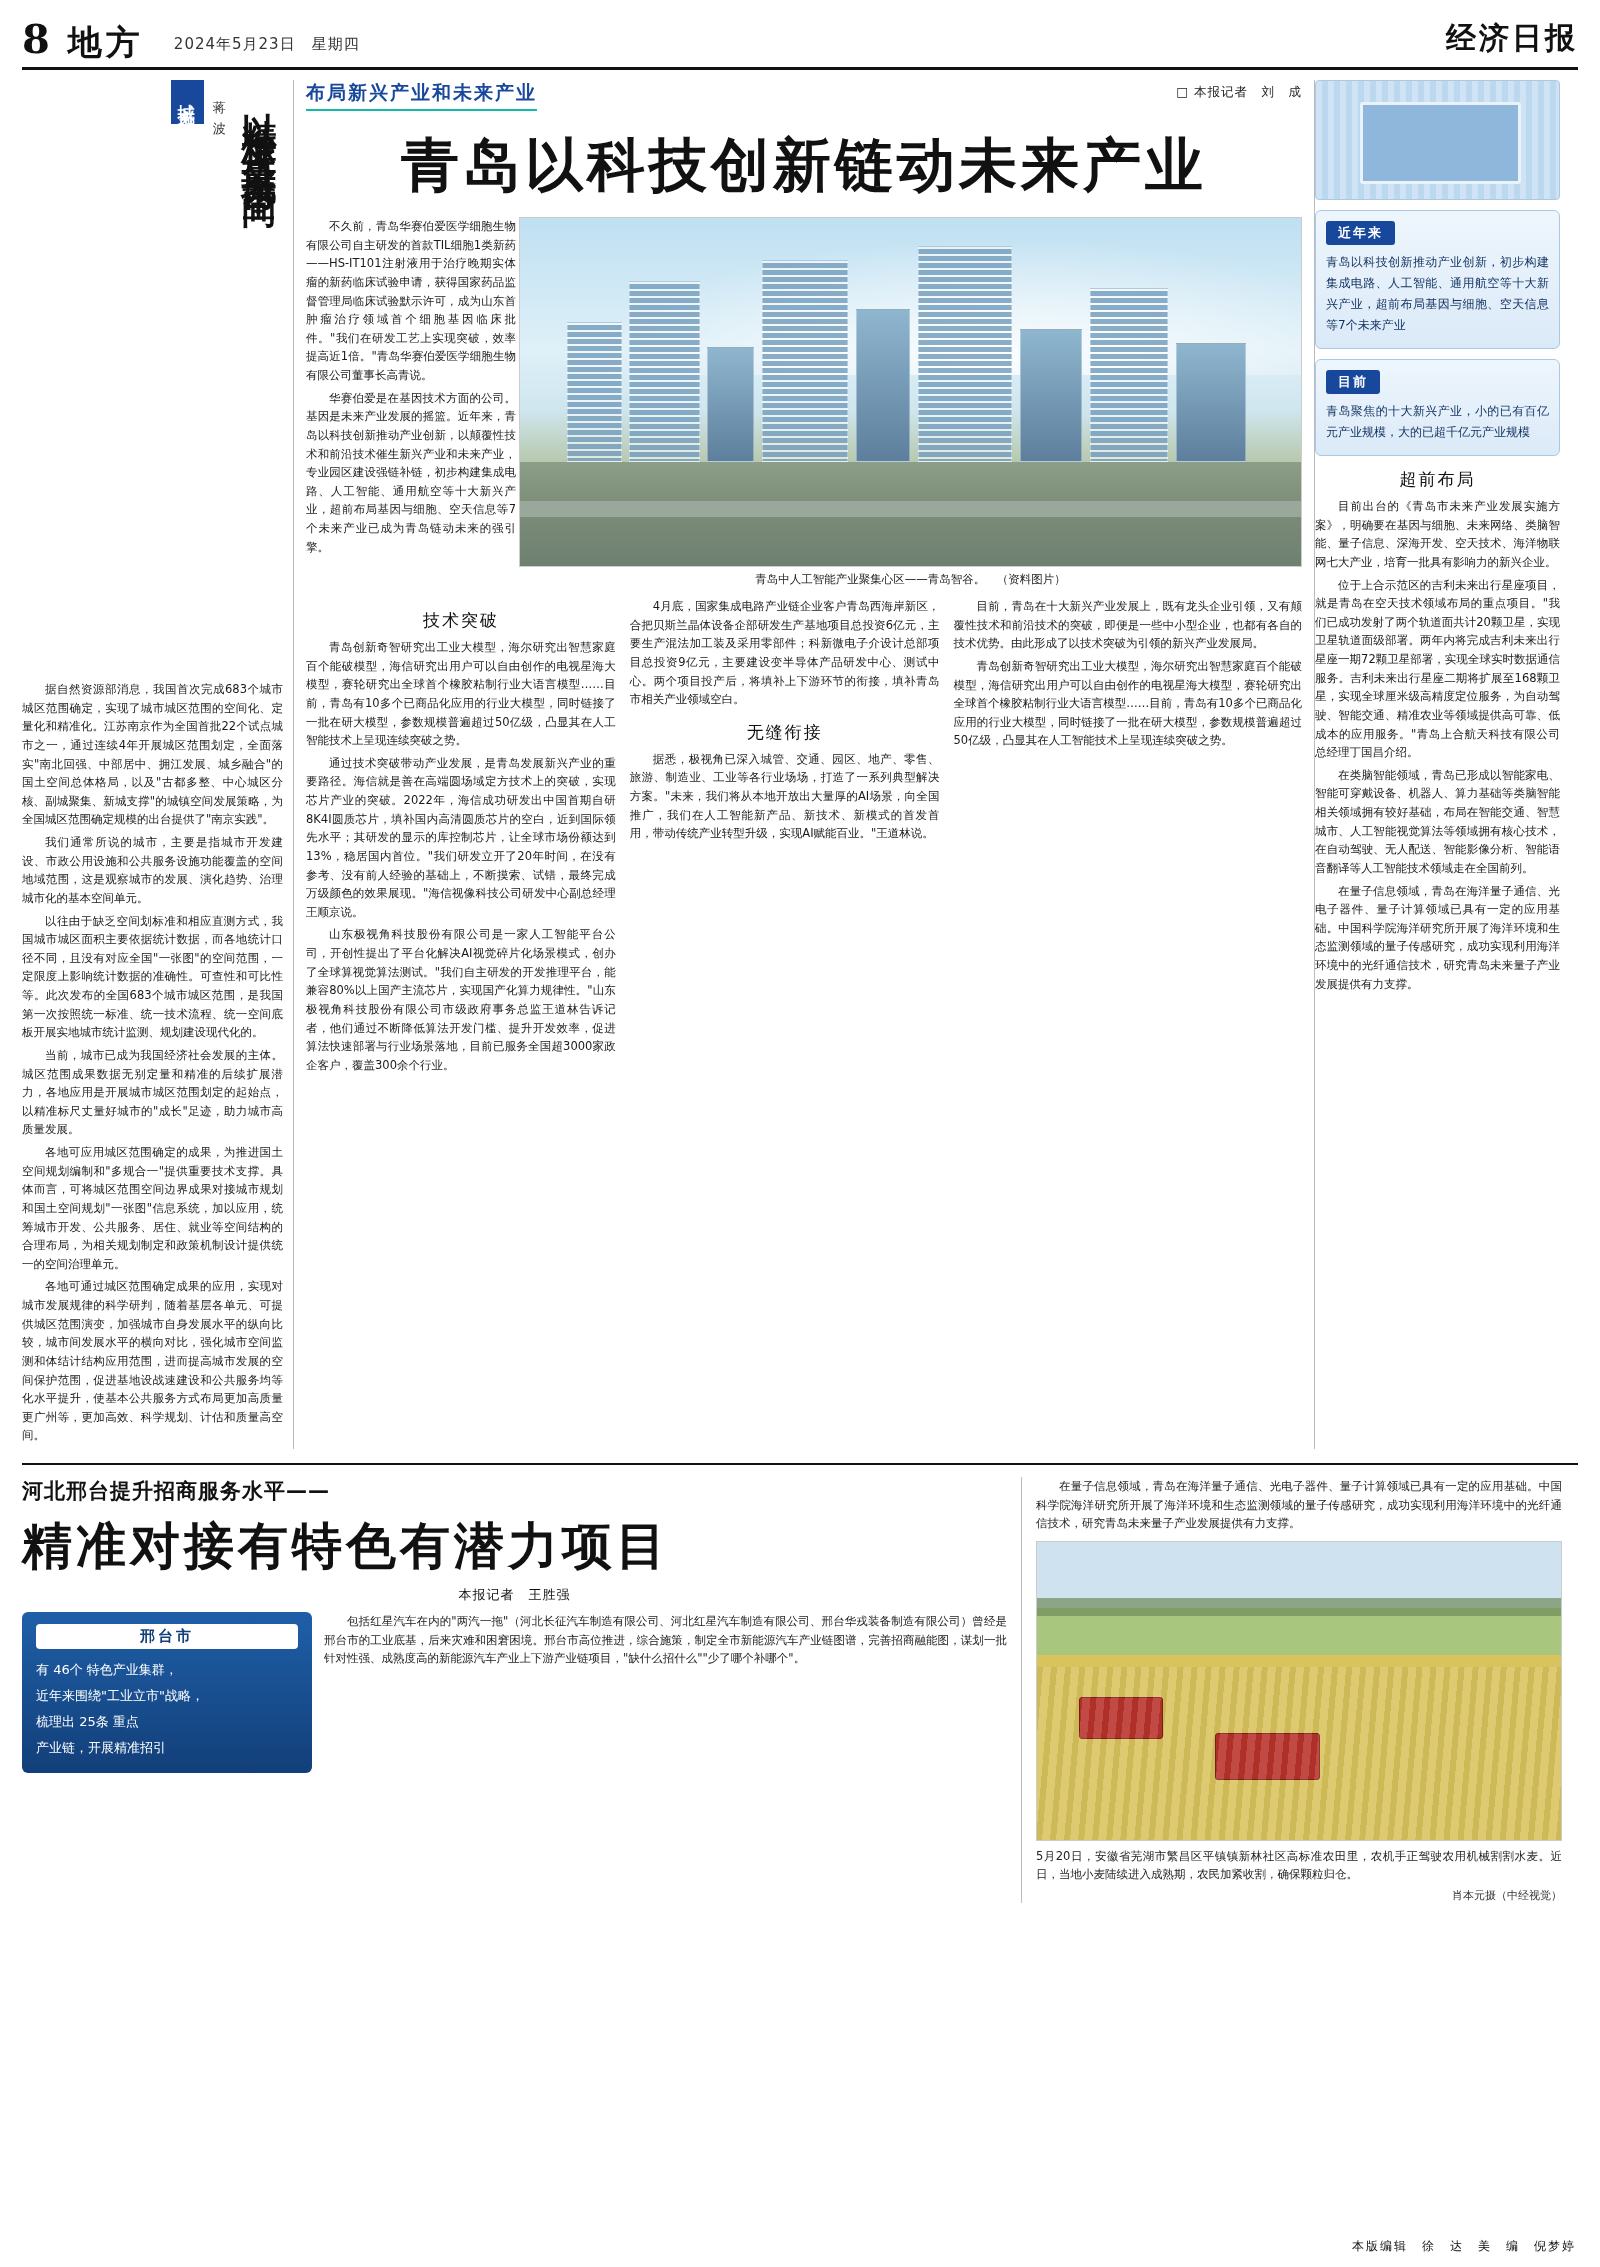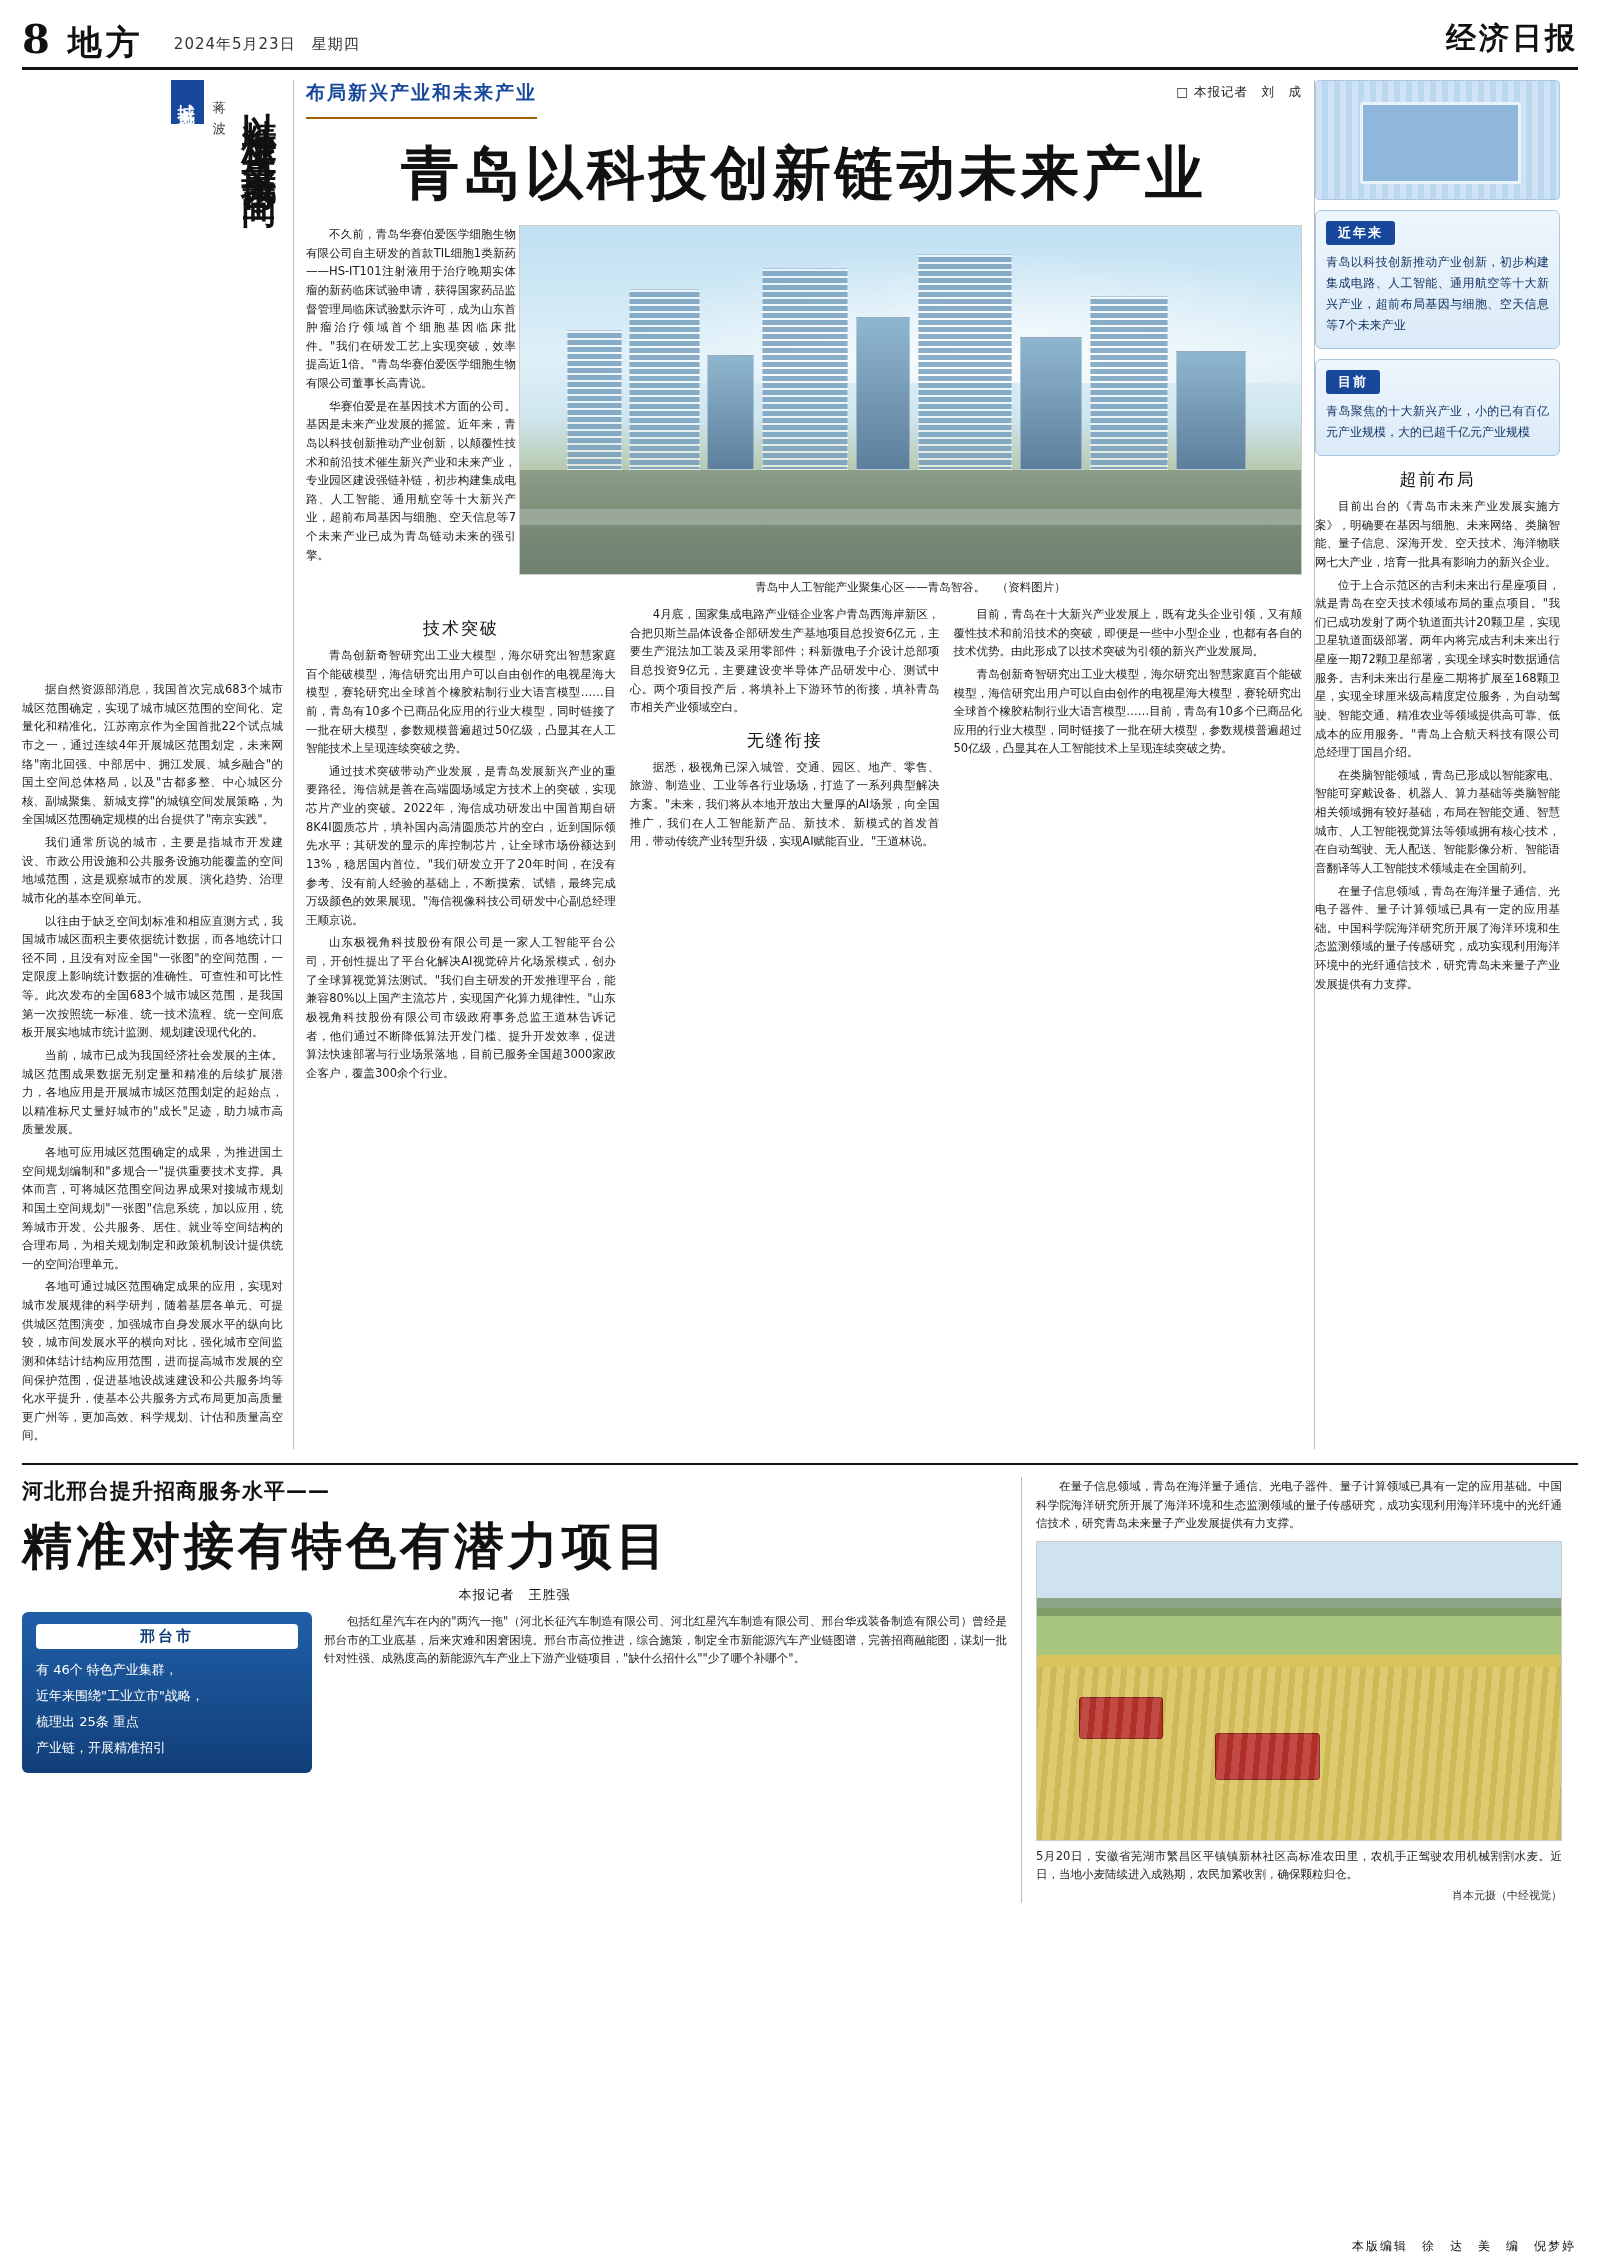--- a/index.html
+++ b/index.html
@@ -39,21 +39,21 @@
     font-size:35px; font-weight:bold; letter-spacing:8px; line-height:1.35;
     height:560px; margin:4px 0 0 8px;
     font-family:"DejaVu Serif","Liberation Serif",serif;
   }
   .oped-author { writing-mode:vertical-rl; text-orientation:upright; font-size:13px; letter-spacing:4px; margin-top:10px; color:#333;}
   .vtitle-wrap { display:flex; flex-direction:row-reverse; justify-content:flex-start; height:600px; }
   .body-text { font-size:11.5px; line-height:1.62; text-align:justify; color:#1a1a1a; }
   .body-text p { margin:0 0 4px 0; text-indent:2em; }
 
   
-  .kicker { font-size:19px; font-weight:bold; color:#18489b; letter-spacing:2px; border-bottom:2px solid #a16207; display:inline-block; padding-bottom:11px;}
+  .kicker { font-size:19px; font-weight:bold; color:#18489b; letter-spacing:2px; border-bottom:2px solid #14b8a6; display:inline-block; padding-bottom:3px;}
   .byline-right { float:right; font-size:12.5px; color:#222; letter-spacing:1px; margin-top:4px;}
   .headline-main {
     font-size:58px; font-weight:bold; letter-spacing:4px; text-align:center;
     margin:16px 0 12px 0; font-family:"DejaVu Serif","Liberation Serif",serif;
   }
   .photo-wrap { position:relative; width:100%; height:350px; overflow:hidden; border:1px solid #ccc;}
   .cityscape { position:absolute; inset:0;
     background:
       linear-gradient(180deg,#bfe0f2 0%, #dff0f8 38%, #cfe6ef 55%, #b7c9ae 70%, #9fb59a 100%);
   }
@@ -125,21 +125,21 @@
 
     <div class="col-left">
       <div class="vtitle-wrap clearfix">
         <div class="oped-title">以精准标尺丈量城市空间</div>
         <div>
           <div class="tag-vert">城市杂谈</div>
           <div class="oped-author">蒋　波</div>
         </div>
       </div>
       <div class="body-text">
-        <p>据自然资源部消息，我国首次完成683个城市城区范围确定，实现了城市城区范围的空间化、定量化和精准化。江苏南京作为全国首批22个试点城市之一，通过连续4年开展城区范围划定，未来网络"南北回强、中部居中、拥江发展、城乡融合"的国土空间总体格局，以及"古都多整、中心城区分核、副城聚集、新城支撑"的城镇空间发展策略，为全国城区范围确定规模的出台提供了"南京实践"。</p>
+        <p>据自然资源部消息，我国首次完成683个城市城区范围确定，实现了城市城区范围的空间化、定量化和精准化。江苏南京作为全国首批22个试点城市之一，通过连续4年开展城区范围划定，全面落实"南北回强、中部居中、拥江发展、城乡融合"的国土空间总体格局，以及"古都多整、中心城区分核、副城聚集、新城支撑"的城镇空间发展策略，为全国城区范围确定规模的出台提供了"南京实践"。</p>
         <p>我们通常所说的城市，主要是指城市开发建设、市政公用设施和公共服务设施功能覆盖的空间地域范围，这是观察城市的发展、演化趋势、治理城市化的基本空间单元。</p>
         <p>以往由于缺乏空间划标准和相应直测方式，我国城市城区面积主要依据统计数据，而各地统计口径不同，且没有对应全国"一张图"的空间范围，一定限度上影响统计数据的准确性。可查性和可比性等。此次发布的全国683个城市城区范围，是我国第一次按照统一标准、统一技术流程、统一空间底板开展实地城市统计监测、规划建设现代化的。</p>
         <p>当前，城市已成为我国经济社会发展的主体。城区范围成果数据无别定量和精准的后续扩展潜力，各地应用是开展城市城区范围划定的起始点，以精准标尺丈量好城市的"成长"足迹，助力城市高质量发展。</p>
         <p>各地可应用城区范围确定的成果，为推进国土空间规划编制和"多规合一"提供重要技术支撑。具体而言，可将城区范围空间边界成果对接城市规划和国土空间规划"一张图"信息系统，加以应用，统筹城市开发、公共服务、居住、就业等空间结构的合理布局，为相关规划制定和政策机制设计提供统一的空间治理单元。</p>
         <p>各地可通过城区范围确定成果的应用，实现对城市发展规律的科学研判，随着基层各单元、可提供城区范围演变，加强城市自身发展水平的纵向比较，城市间发展水平的横向对比，强化城市空间监测和体结计结构应用范围，进而提高城市发展的空间保护范围，促进基地设战速建设和公共服务均等化水平提升，使基本公共服务方式布局更加高质量更广州等，更加高效、科学规划、计估和质量高空间。</p>
       </div>
     </div>
 
     <div class="col-mid">
       <div class="clearfix">

